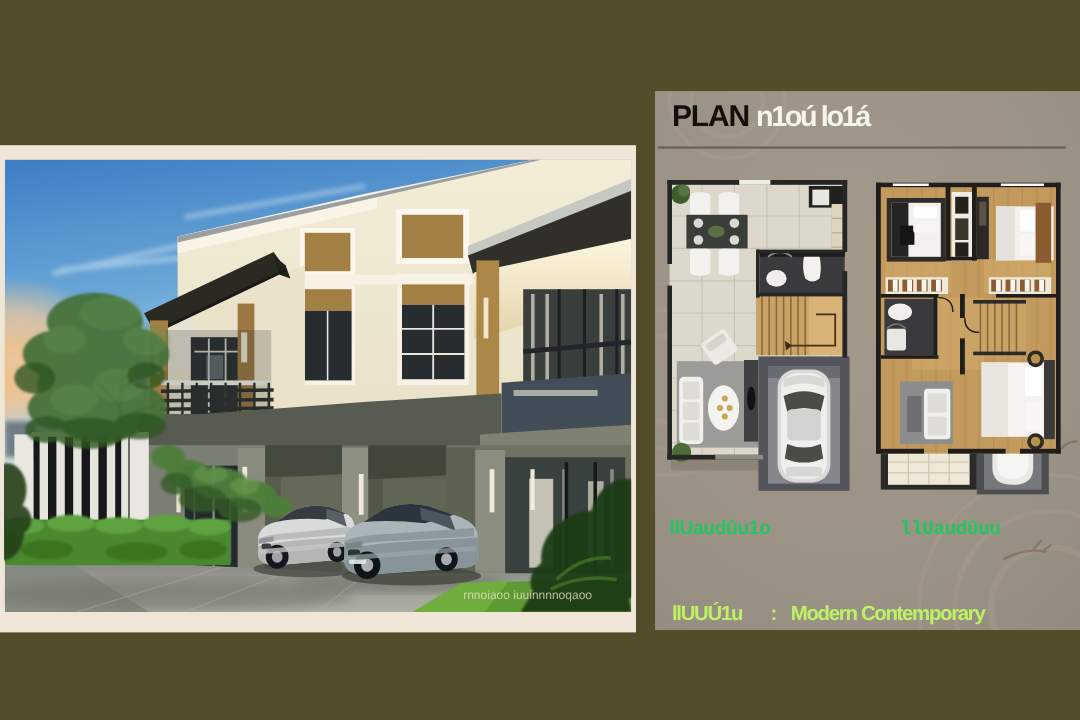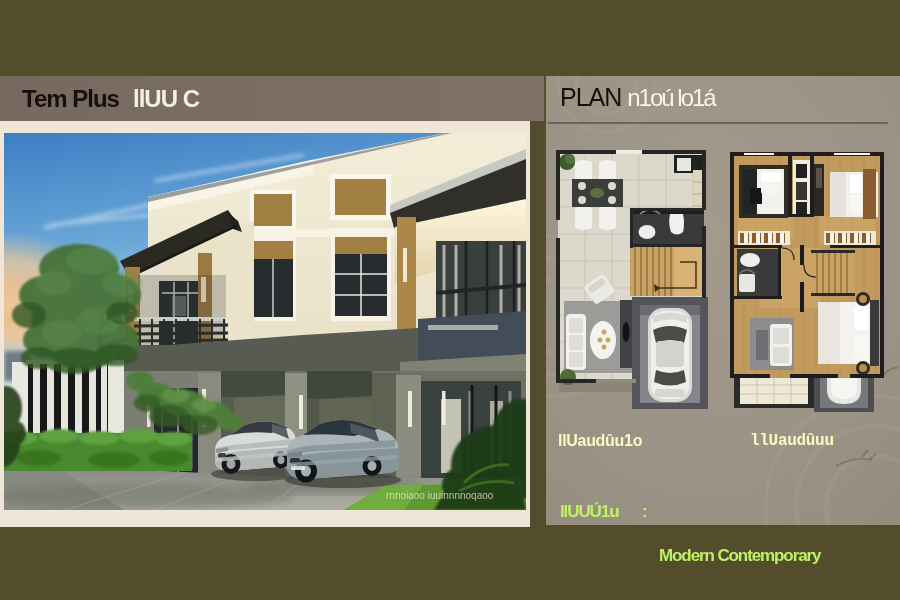--- a/index.html
+++ b/index.html
@@ -3,34 +3,30 @@
 <meta charset="utf-8">
 <style>
   html,body{margin:0;padding:0;}
   body{width:900px;height:600px;overflow:hidden;font-family:"Liberation Sans",sans-serif;}
   .page{position:absolute;top:0;left:0;width:900px;height:600px;background:#544d2b;}
   .creampanel{position:absolute;left:0;top:121px;width:530px;height:406px;background:#efe6d7;}
   .header{position:absolute;left:0;top:76px;width:544px;height:45px;background:linear-gradient(90deg,#77695f,#7d7168);}
   .header .t1{position:absolute;left:22px;top:9px;font-size:24px;font-weight:bold;color:#16100a;letter-spacing:-1px;}
   .header .t2{position:absolute;left:133px;top:9px;font-size:24px;font-weight:bold;color:#f6f0e0;letter-spacing:-1px;}
   .rightpanel{position:absolute;left:546px;top:76px;width:354px;height:449px;background:#9b9286;}
-  .plantitle{position:absolute;left:560px;top:83px;font-size:25px;font-weight:normal;color:#14100c;letter-spacing:-1px;text-align:right;}
+  .plantitle{position:absolute;left:560px;top:83px;font-size:25px;font-weight:bold;color:#14100c;letter-spacing:-1px;text-align:right;}
   .plantitle .th{color:#f7f4ec;letter-spacing:-2px;font-size:24px;}
   .hline{position:absolute;left:548px;top:122px;width:340px;height:2px;background:#6e655a;}
-  .lbl{position:absolute;font-size:16px;font-weight:bold;color:#fef9c3;letter-spacing:-0.3px;}
+  .lbl{position:absolute;font-size:16px;font-weight:bold;color:#22c55e;letter-spacing:-0.3px;}
   .btm{position:absolute;top:502px;font-size:17px;font-weight:bold;color:#bef264;letter-spacing:-1.1px;}
 </style>
 </head>
 <body>
 <div class="page">
   <div class="creampanel"></div>
-  <div class="header">
-      <span class="t1">Tem Plus</span>
-      <span class="t2">llUU C</span>
-    </div>
   <svg style="position:absolute;left:4px;top:133px;" width="522" height="377" viewBox="0 0 522 377">
     <defs>
       <linearGradient id="sky" x1="0" y1="0" x2="0.25" y2="1">
         <stop offset="0" stop-color="#3d7ec4"></stop>
         <stop offset="0.45" stop-color="#6aa8d8"></stop>
         <stop offset="0.8" stop-color="#b8d4e2"></stop>
         <stop offset="1" stop-color="#dde3d8"></stop>
       </linearGradient>
       <linearGradient id="creamwall" x1="0" y1="0" x2="0" y2="1">
         <stop offset="0" stop-color="#f3edd8"></stop>
@@ -637,14 +633,14 @@
 
     <g stroke="#fcfaf4" stroke-width="2">
       <line x1="14" y1="2" x2="44" y2="2"></line>
       <line x1="104" y1="2" x2="140" y2="2"></line>
     </g>
   </svg>
   <div class="lbl" style="left:558px;top:432px;">llUaudûu1o</div>
   <div class="lbl" style="left:750px;top:432px;font-family:Liberation Mono, monospace;">llUaudûuu</div>
   <div class="btm" style="left:560px;">llUUÚ1u</div>
   <div class="btm" style="left:642px;">:</div>
-  <div class="btm" style="left:659px;margin-top:44px;">Modern Contemporary</div>
+  <div class="btm" style="left:659px;">Modern Contemporary</div>
 </div>
 
 </body></html>

